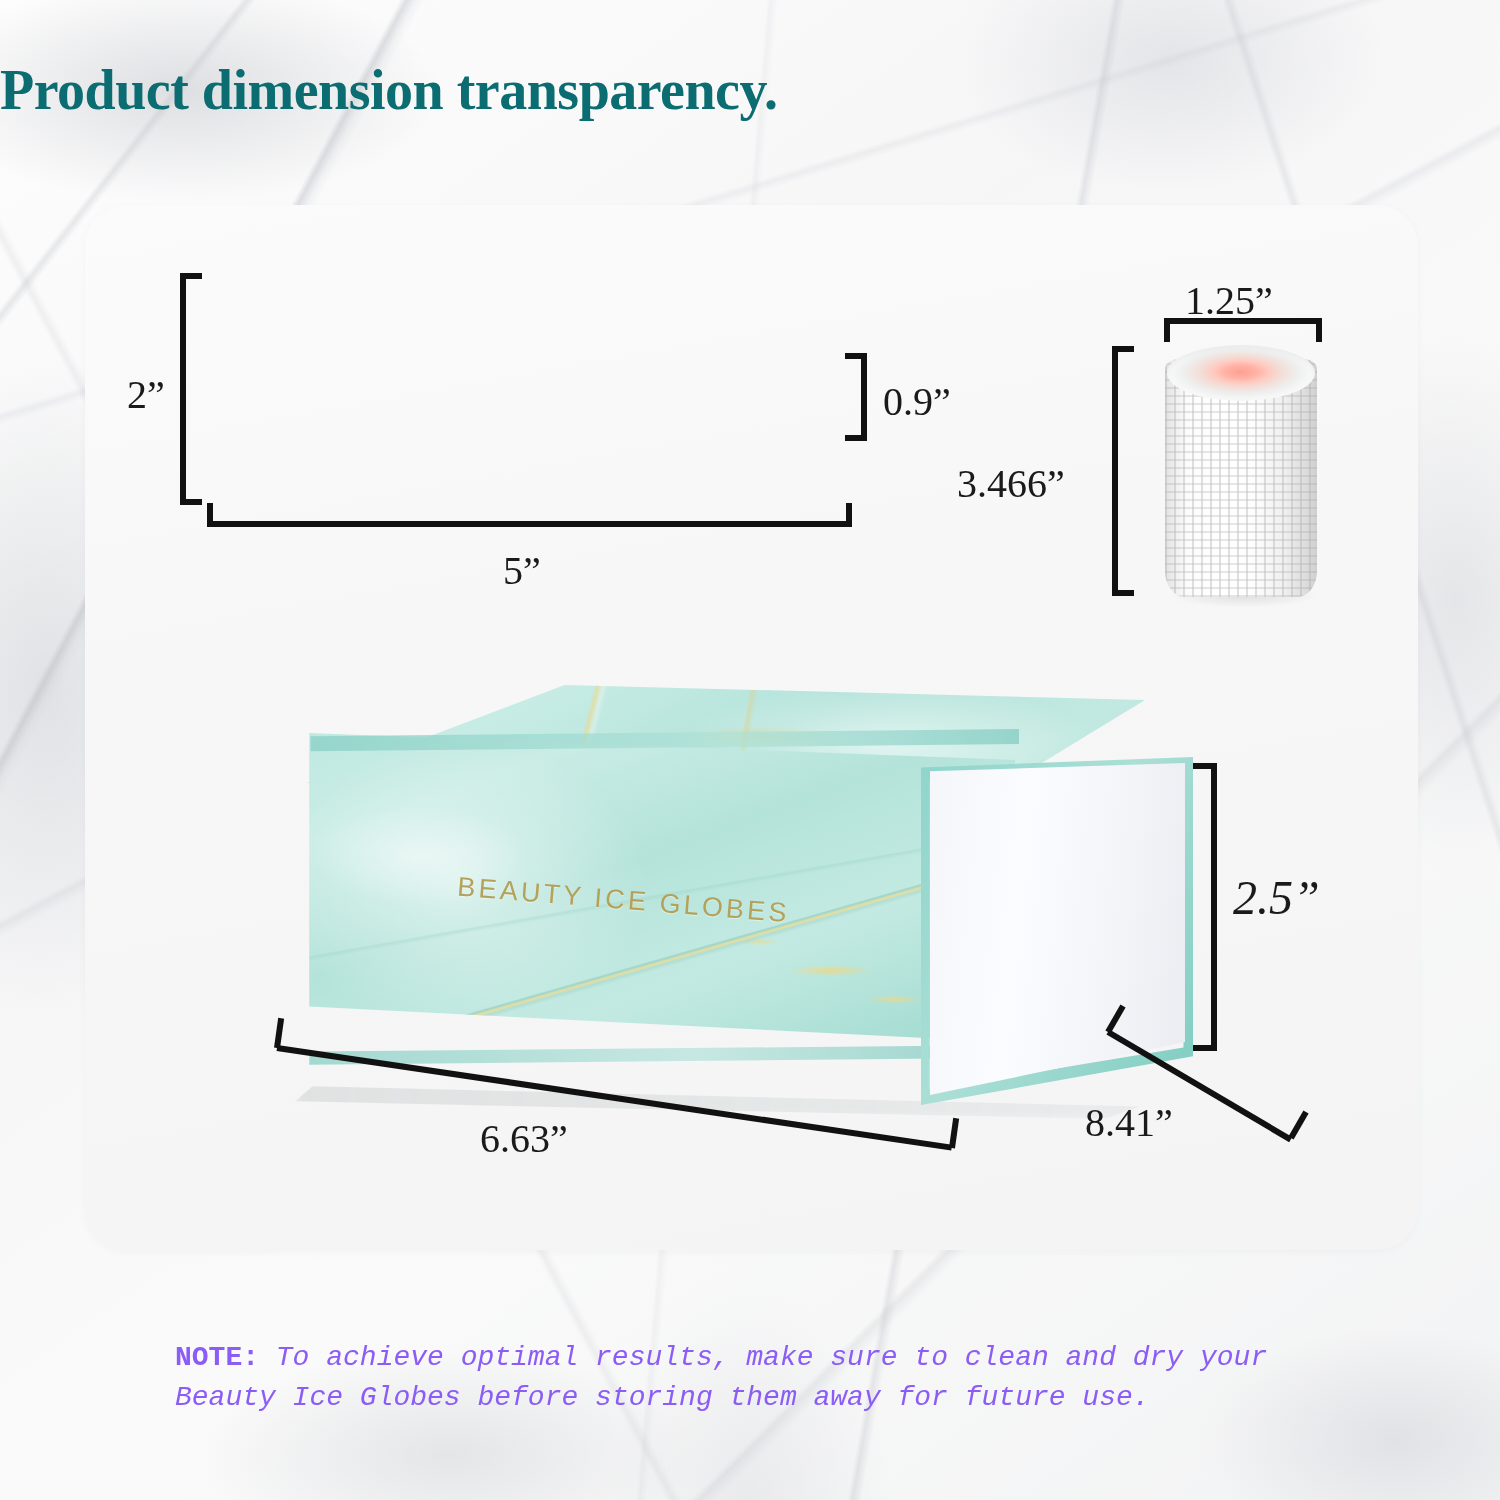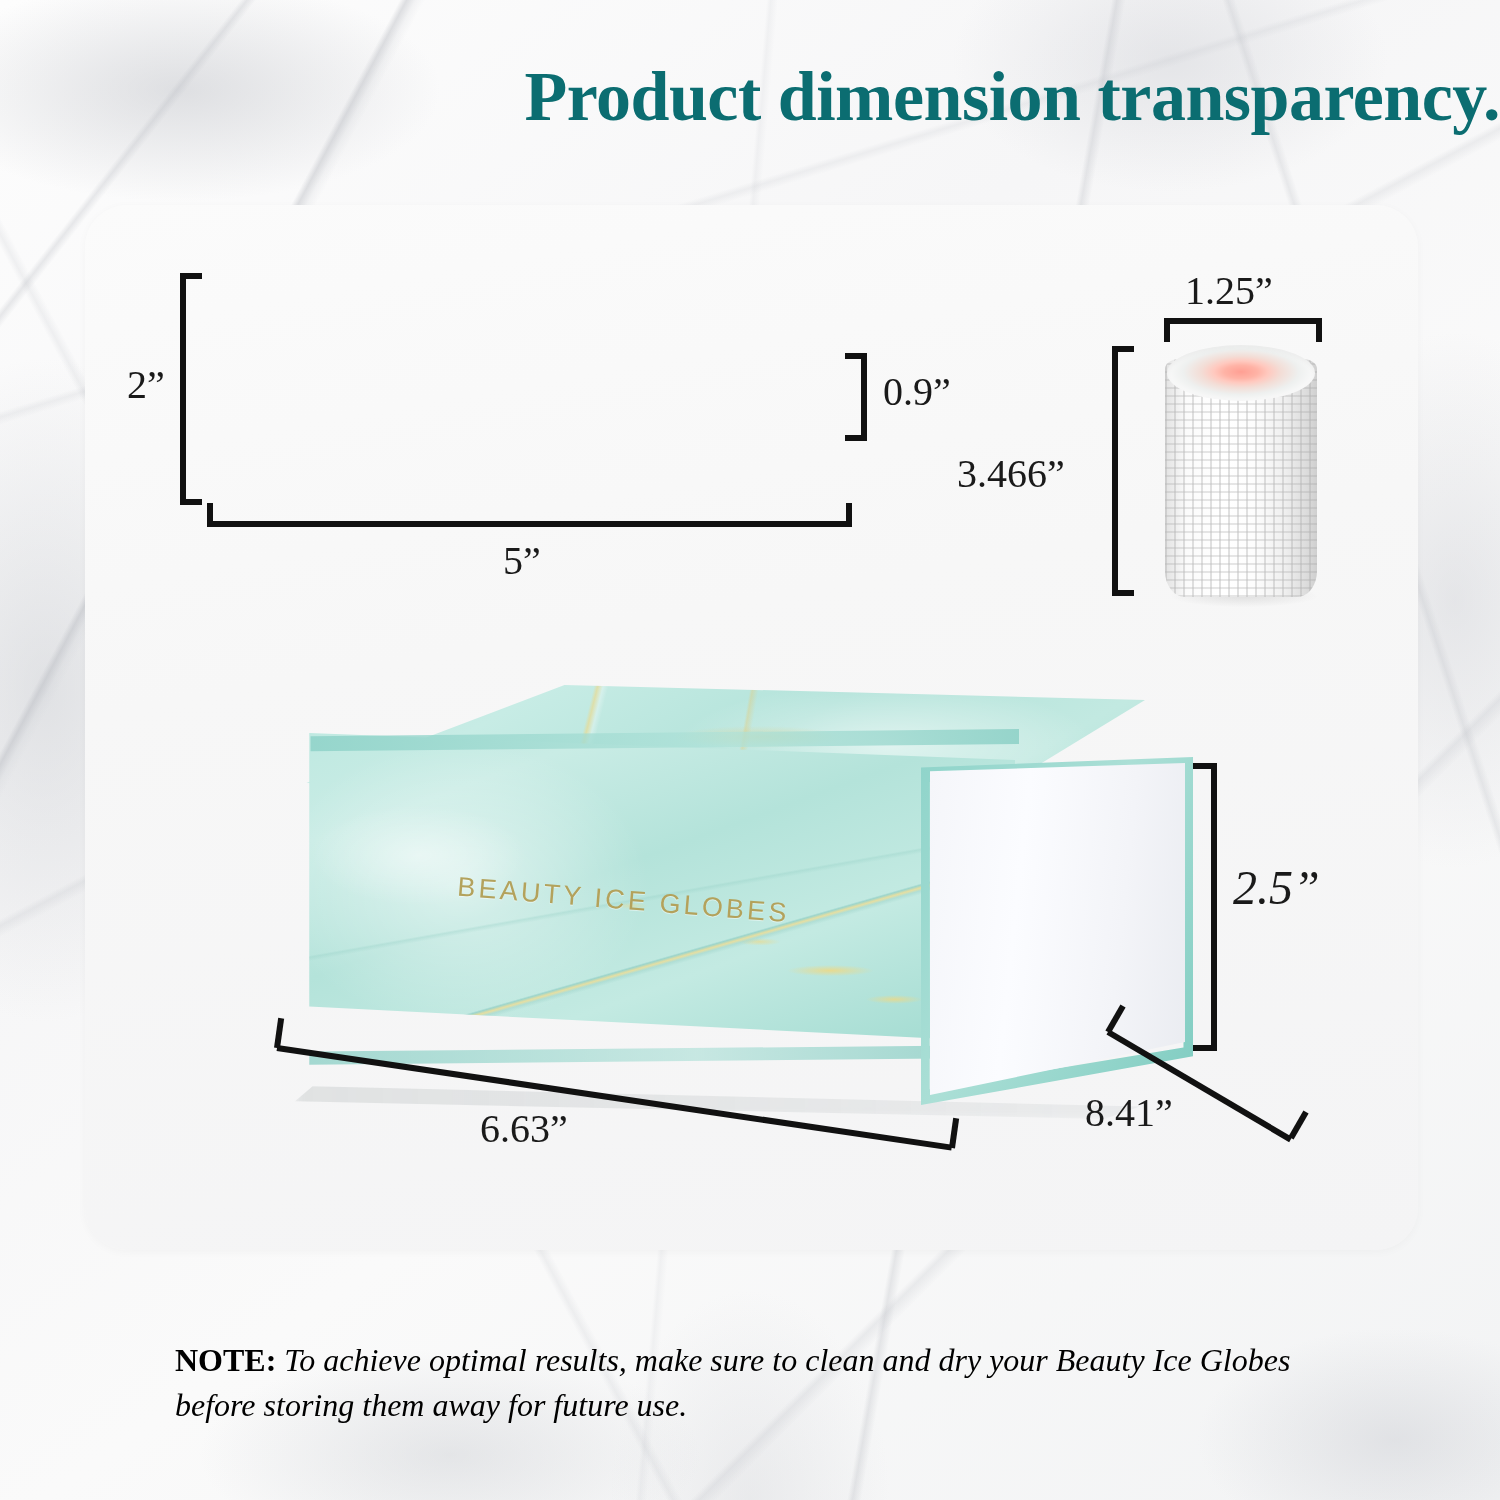--- a/index.html
+++ b/index.html
@@ -40,22 +40,22 @@
   #marble::after{
     background:
       linear-gradient(135deg, transparent 73.0%, rgba(186,189,196,.24) 73.3%, transparent 73.9%),
       linear-gradient(163deg, transparent 21.0%, rgba(192,195,201,.20) 21.3%, transparent 21.7%),
       linear-gradient(95deg,  transparent 47.0%, rgba(194,197,203,.16) 47.25%, transparent 47.7%);
   }
 
   
   #title{
     position:absolute; left:0; top:62px; width:1500px;
-    text-align:right;
-    font-size:70px; line-height:1;
+    text-align:left;
+    font-size:56px; line-height:1;
     letter-spacing:-0.5px;
     color:#0b6d71;
     font-family:"Liberation Serif", serif;
   }
 
   
   #card{
     position:absolute; left:85px; top:205px;
     width:1333px; height:1045px;
     background:linear-gradient(170deg,#fbfbfb 0%,#f7f7f7 40%,#f4f4f5 100%);
@@ -63,20 +63,21 @@
     box-shadow:0 2px 10px rgba(0,0,0,.03);
   }
 
   
   .brk{ position:absolute; }
   .brk .stem{ position:absolute; background:#111; }
   .dimlabel{
     position:absolute; color:#1a1a1a;
     font-family:"Liberation Serif", serif;
     white-space:nowrap;
+    margin-top:10px;
   }
 
   
   #globe-wrap{ position:absolute; left:190px; top:255px; width:680px; height:290px; }
   .ball{
     position:absolute; left:18px; top:8px; width:218px; height:242px;
     border-radius:50%/50%;
     background:
       radial-gradient(ellipse 120px 60px at 44% 12%, rgba(255,255,255,.92) 0%, rgba(255,255,255,0) 58%),
       radial-gradient(ellipse 60px 120px at 22% 42%, rgba(255,255,255,.40) 0%, rgba(255,255,255,0) 60%),
@@ -218,23 +219,23 @@
     filter:blur(5px);
   }
 
   
   .aline{ position:absolute; background:#111; transform-origin:0 50%; }
   .atick{ position:absolute; background:#111; transform-origin:0 50%; }
 
   
   #note{
     position:absolute; left:175px; top:1338px; width:1160px;
-    color:#000000;
-    font-family:Liberation Serif, serif;
-    font-size:32px; line-height:1.42;
+    color:#8b5cf6;
+    font-family:Liberation Mono, monospace;
+    font-size:28px; line-height:1.42;
     font-style:italic;
   }
   #note b{ font-style:normal; font-weight:bold; }
 </style>
 </head>
 <body>
 
 <div id="marble"></div>
 
 <h1 id="title">Product dimension transparency.</h1>

